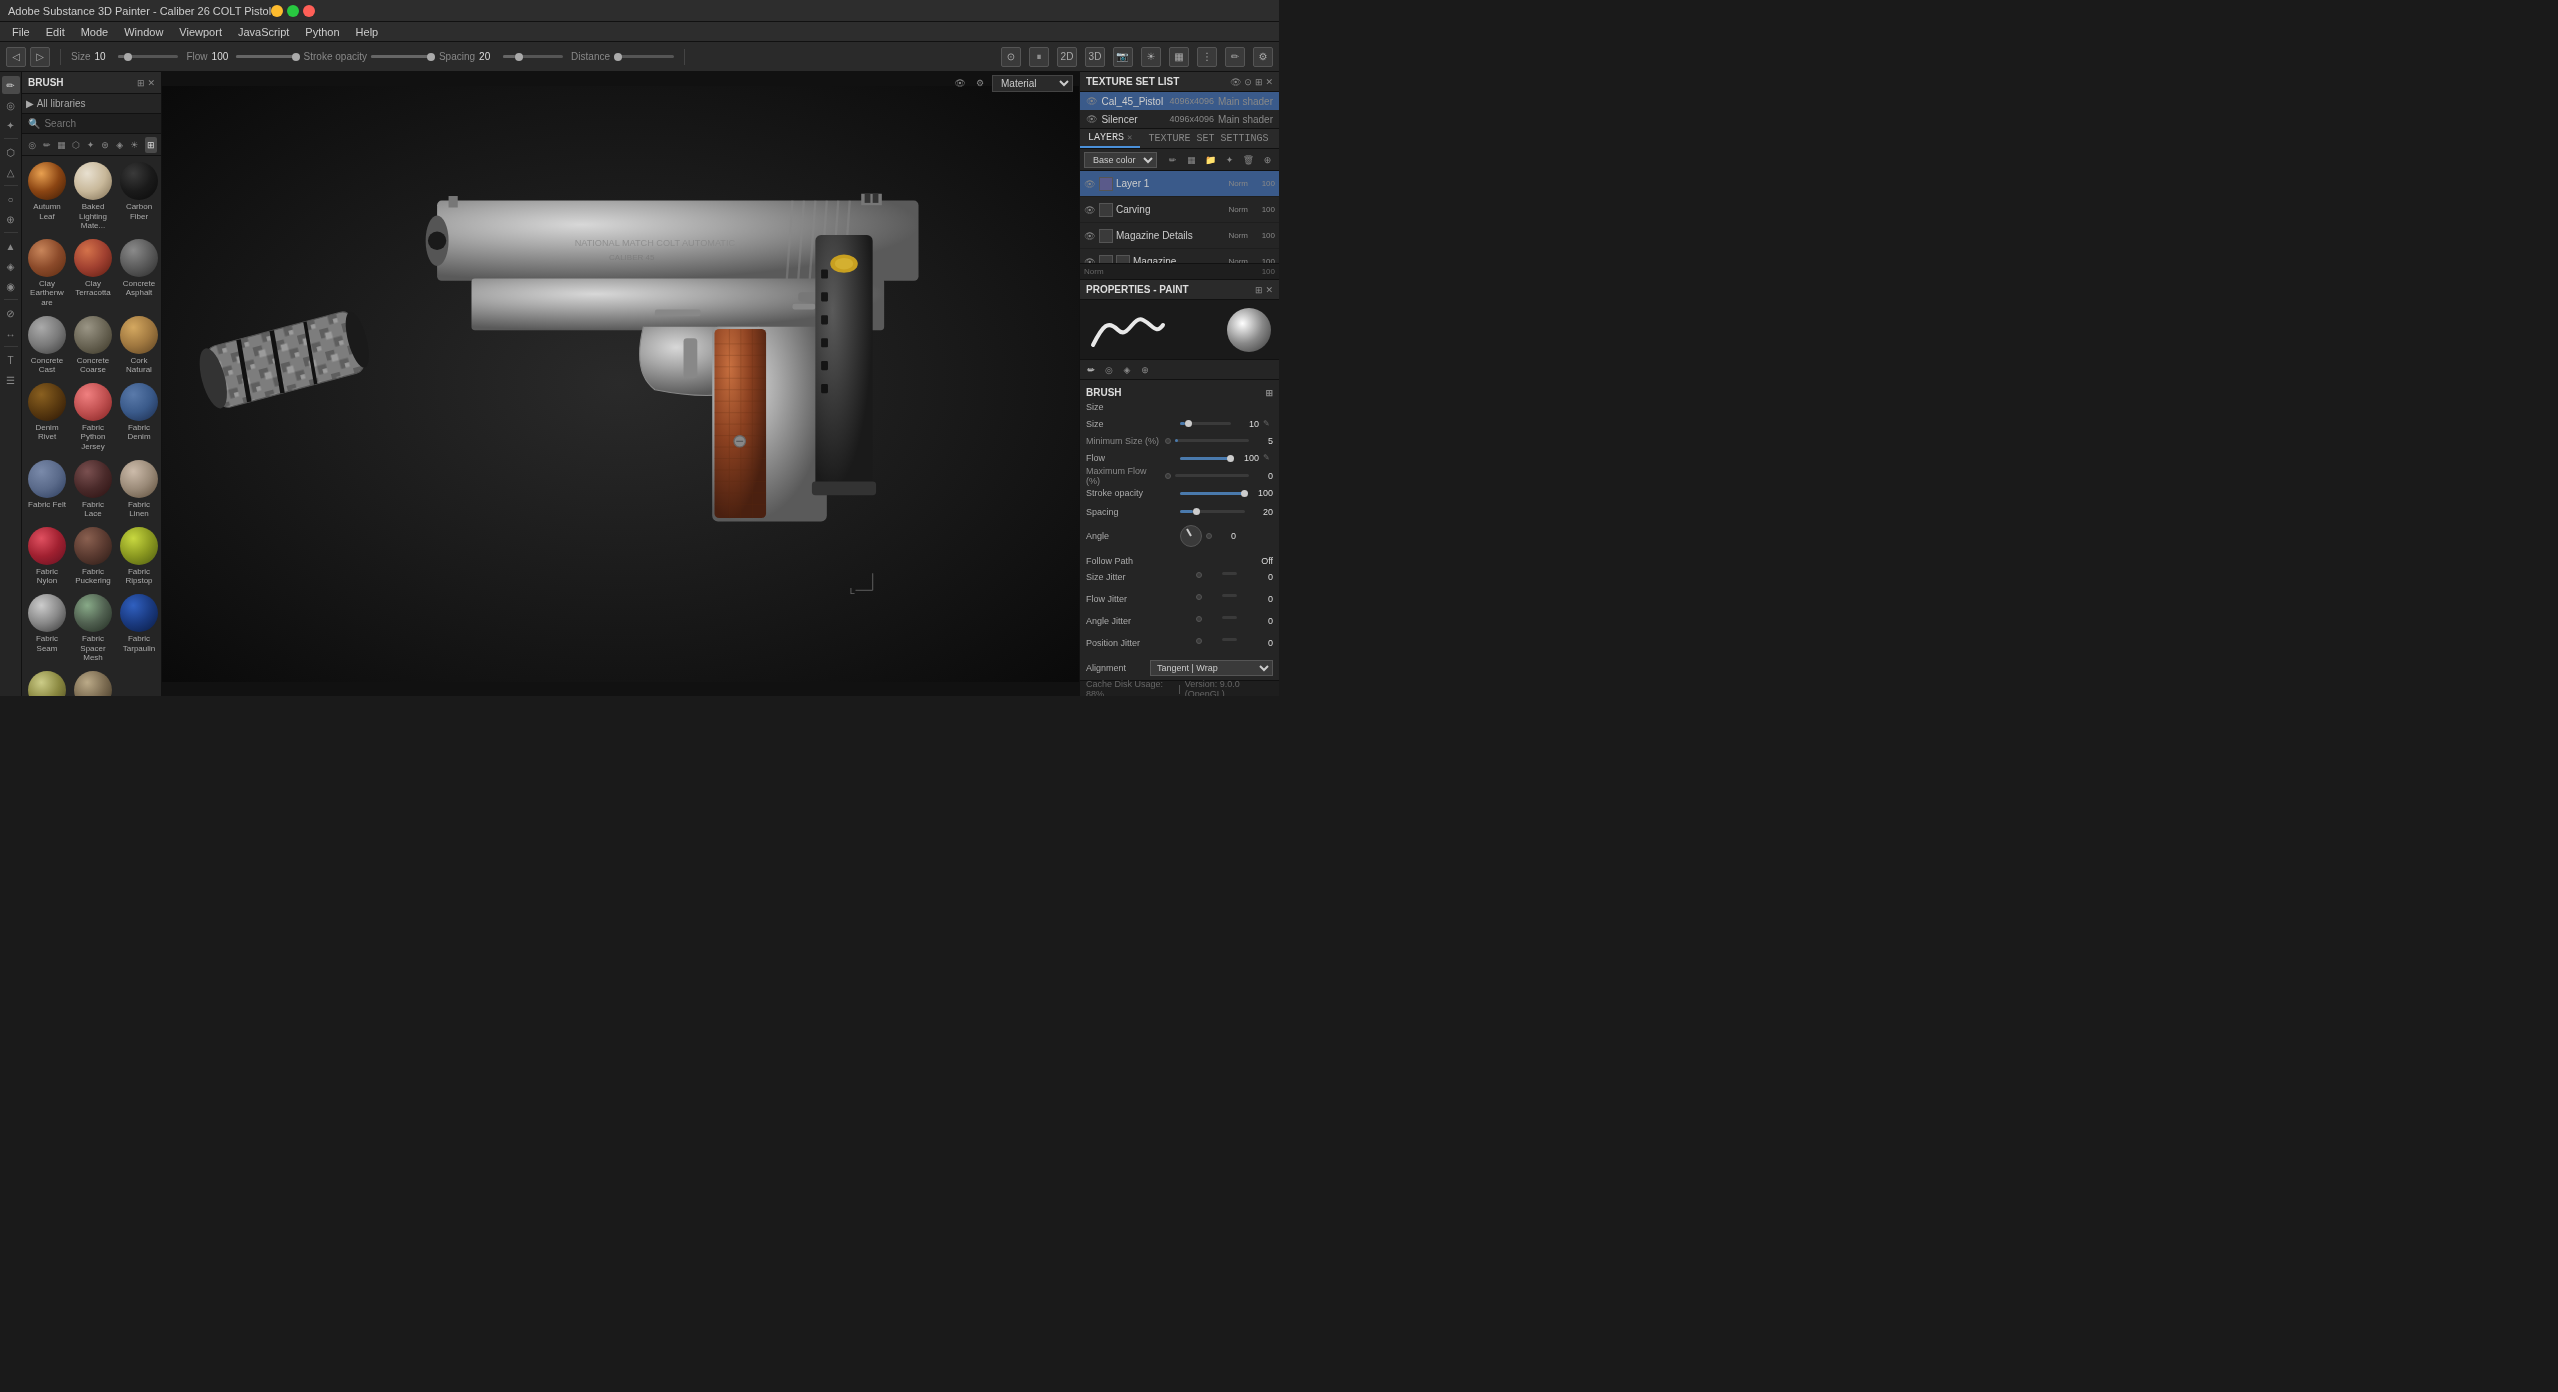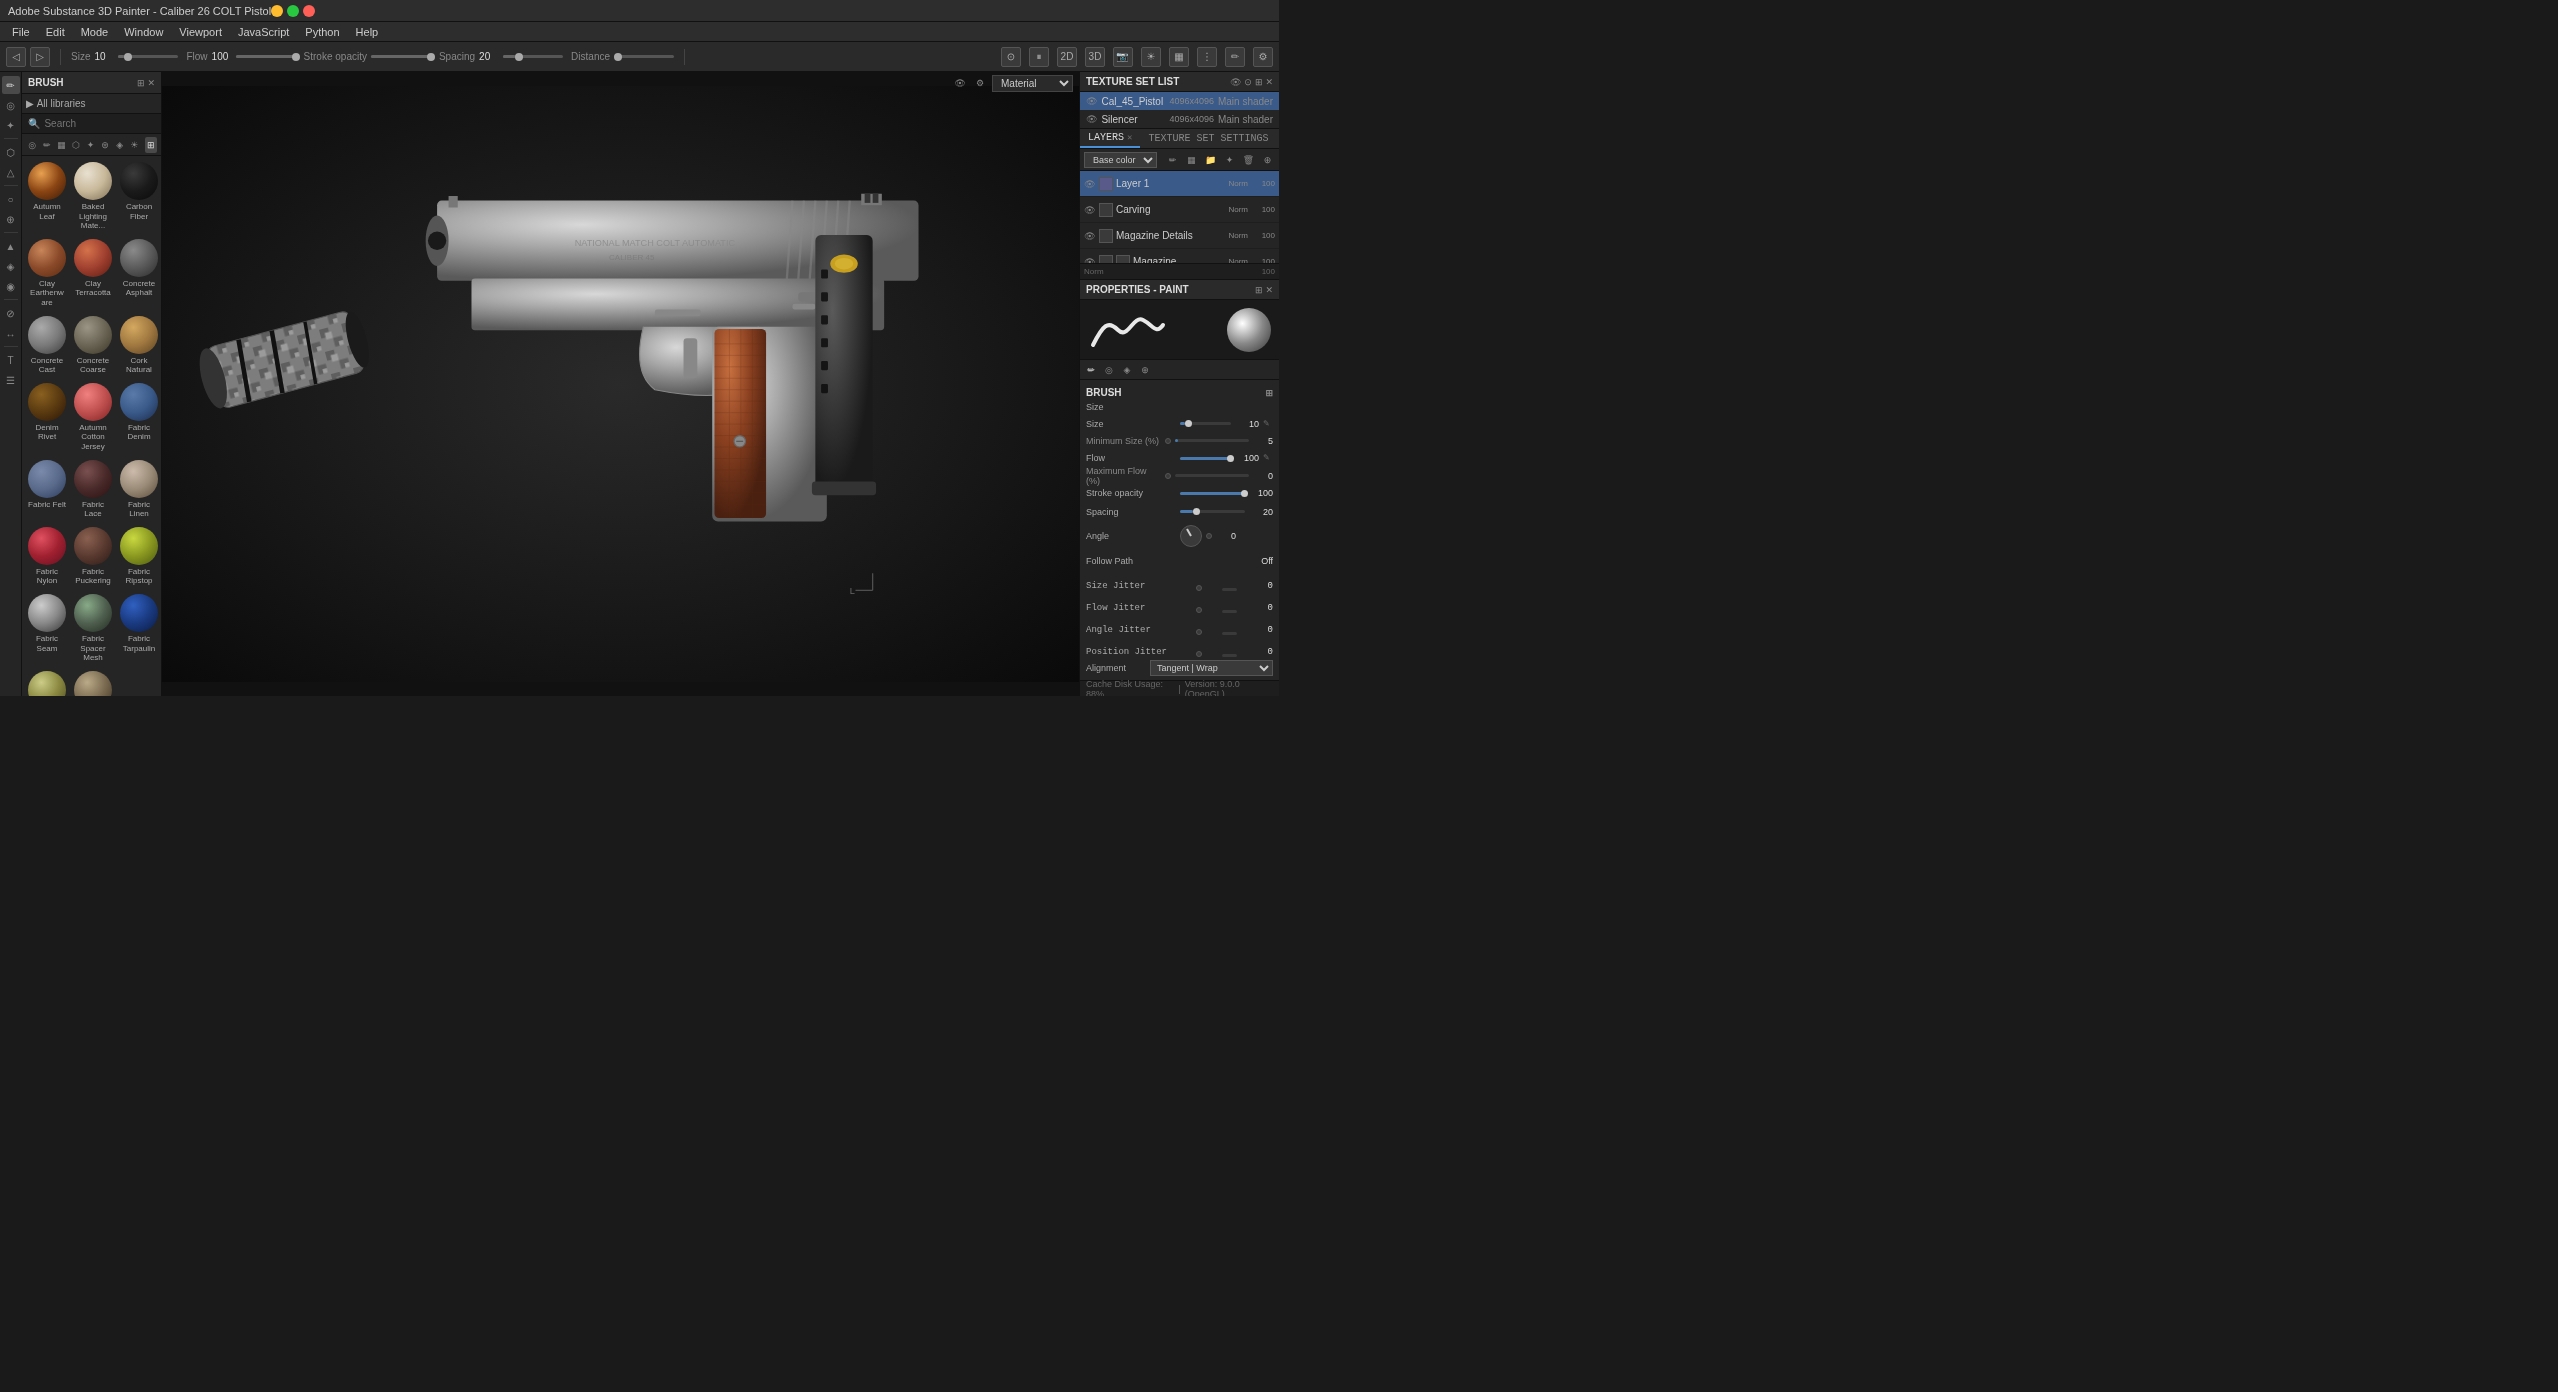--- a/index.html
+++ b/index.html
@@ -584,24 +584,23 @@
       display: flex;
       align-items: center;
       height: 16px;
       gap: 4px;
     }
     .follow-label { font-size: 9px; color: #aaa; flex: 1; }
     .follow-value { font-size: 9px; color: #ddd; }
 
     .jitter-row {
       display: flex;
-      align-items: flex-end;
+      align-items: flex-start;
       height: 20px;
       gap: 20px;
-      font-family: Liberation Mono, monospace;
     }
     .jitter-label { font-size: 9px; color: #aaa; width: 90px; }
     .jitter-dot { width: 6px; height: 6px; border-radius: 50%; background: #3a3a3a; border: 1px solid #555; }
     .jitter-slider { flex: 1; height: 3px; background: #3a3a3a; border-radius: 2px; }
     .jitter-value { font-size: 9px; color: #ddd; width: 16px; text-align: right; }
 
     .alignment-row {
       display: flex;
       align-items: center;
       height: 16px;
@@ -890,21 +889,21 @@
         <div class="material-item">
           <div class="material-thumb sphere-cork-natural"></div>
           <div class="material-name">Cork Natural</div>
         </div>
         <div class="material-item">
           <div class="material-thumb sphere-denim-rivet"></div>
           <div class="material-name">Denim Rivet</div>
         </div>
         <div class="material-item">
           <div class="material-thumb sphere-fabric-cotton-jersey"></div>
-          <div class="material-name">Autumn Cotton Jersey</div>
+          <div class="material-name">Fabric Python Jersey</div>
         </div>
         <div class="material-item">
           <div class="material-thumb sphere-fabric-denim"></div>
           <div class="material-name">Fabric Denim</div>
         </div>
         <div class="material-item">
           <div class="material-thumb sphere-fabric-felt"></div>
           <div class="material-name">Fabric Felt</div>
         </div>
         <div class="material-item">

